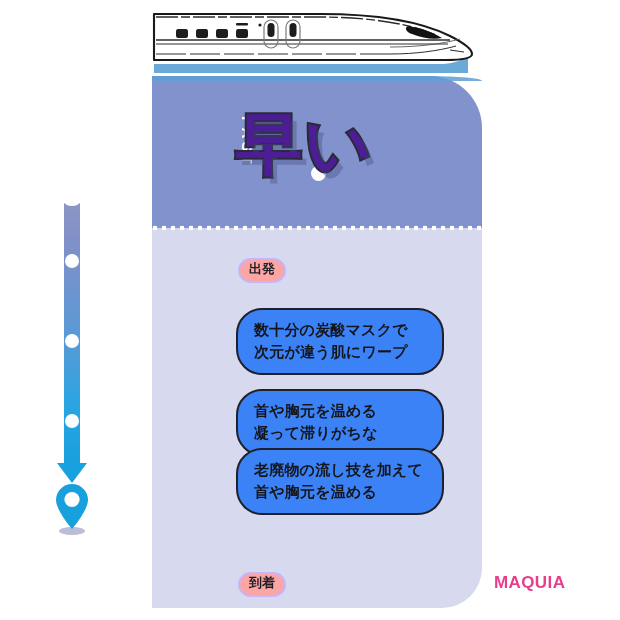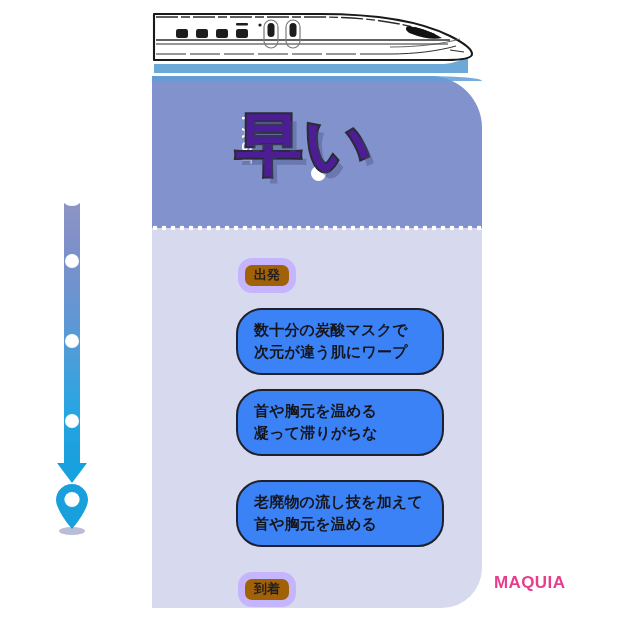--- a/index.html
+++ b/index.html
@@ -176,29 +176,30 @@
     left: -4px;
     top: 300px;
     width: 42px;
     height: 54px;
   }
   .pin svg { display: block; }
 
   
   .badge {
     position: absolute;
-    background: #a16207;
-    border: 7px solid #c4b5fd;
+    background: #fca5a5;
+    border: 2px solid #c4b5fd;
     border-radius: 14px;
     padding: 2px 9px 3px;
     font-size: 13px;
     font-weight: 700;
     color: #1e1e26;
     line-height: 1.25;
     white-space: nowrap;
+    font-family: Liberation Mono, monospace;
   }
   .badge-depart { left: 238px; top: 258px; }
   .badge-arrive { left: 238px; top: 572px; }
 
   
   .bubble {
     position: absolute;
     left: 236px;
     background: #3b82f6;
     border: 2px solid #20202a;
@@ -208,21 +209,21 @@
     font-size: 15px;
     font-weight: 600;
     color: #15151c;
     line-height: 1.45;
     letter-spacing: .2px;
     box-sizing: content-box;
   }
   .bubble .ln { display: block; white-space: nowrap; }
   .b1 { top: 308px; }
   .b2 { top: 389px; }
-  .b3 { top: 480px; padding-left: 16px; }
+  .b3 { top: 448px; padding-left: 16px; }
 
   
   .maquia {
     position: absolute;
     left: 494px;
     top: 573px;
     font-size: 17px;
     font-weight: 700;
     letter-spacing: .4px;
     color: #ea3c8c;

